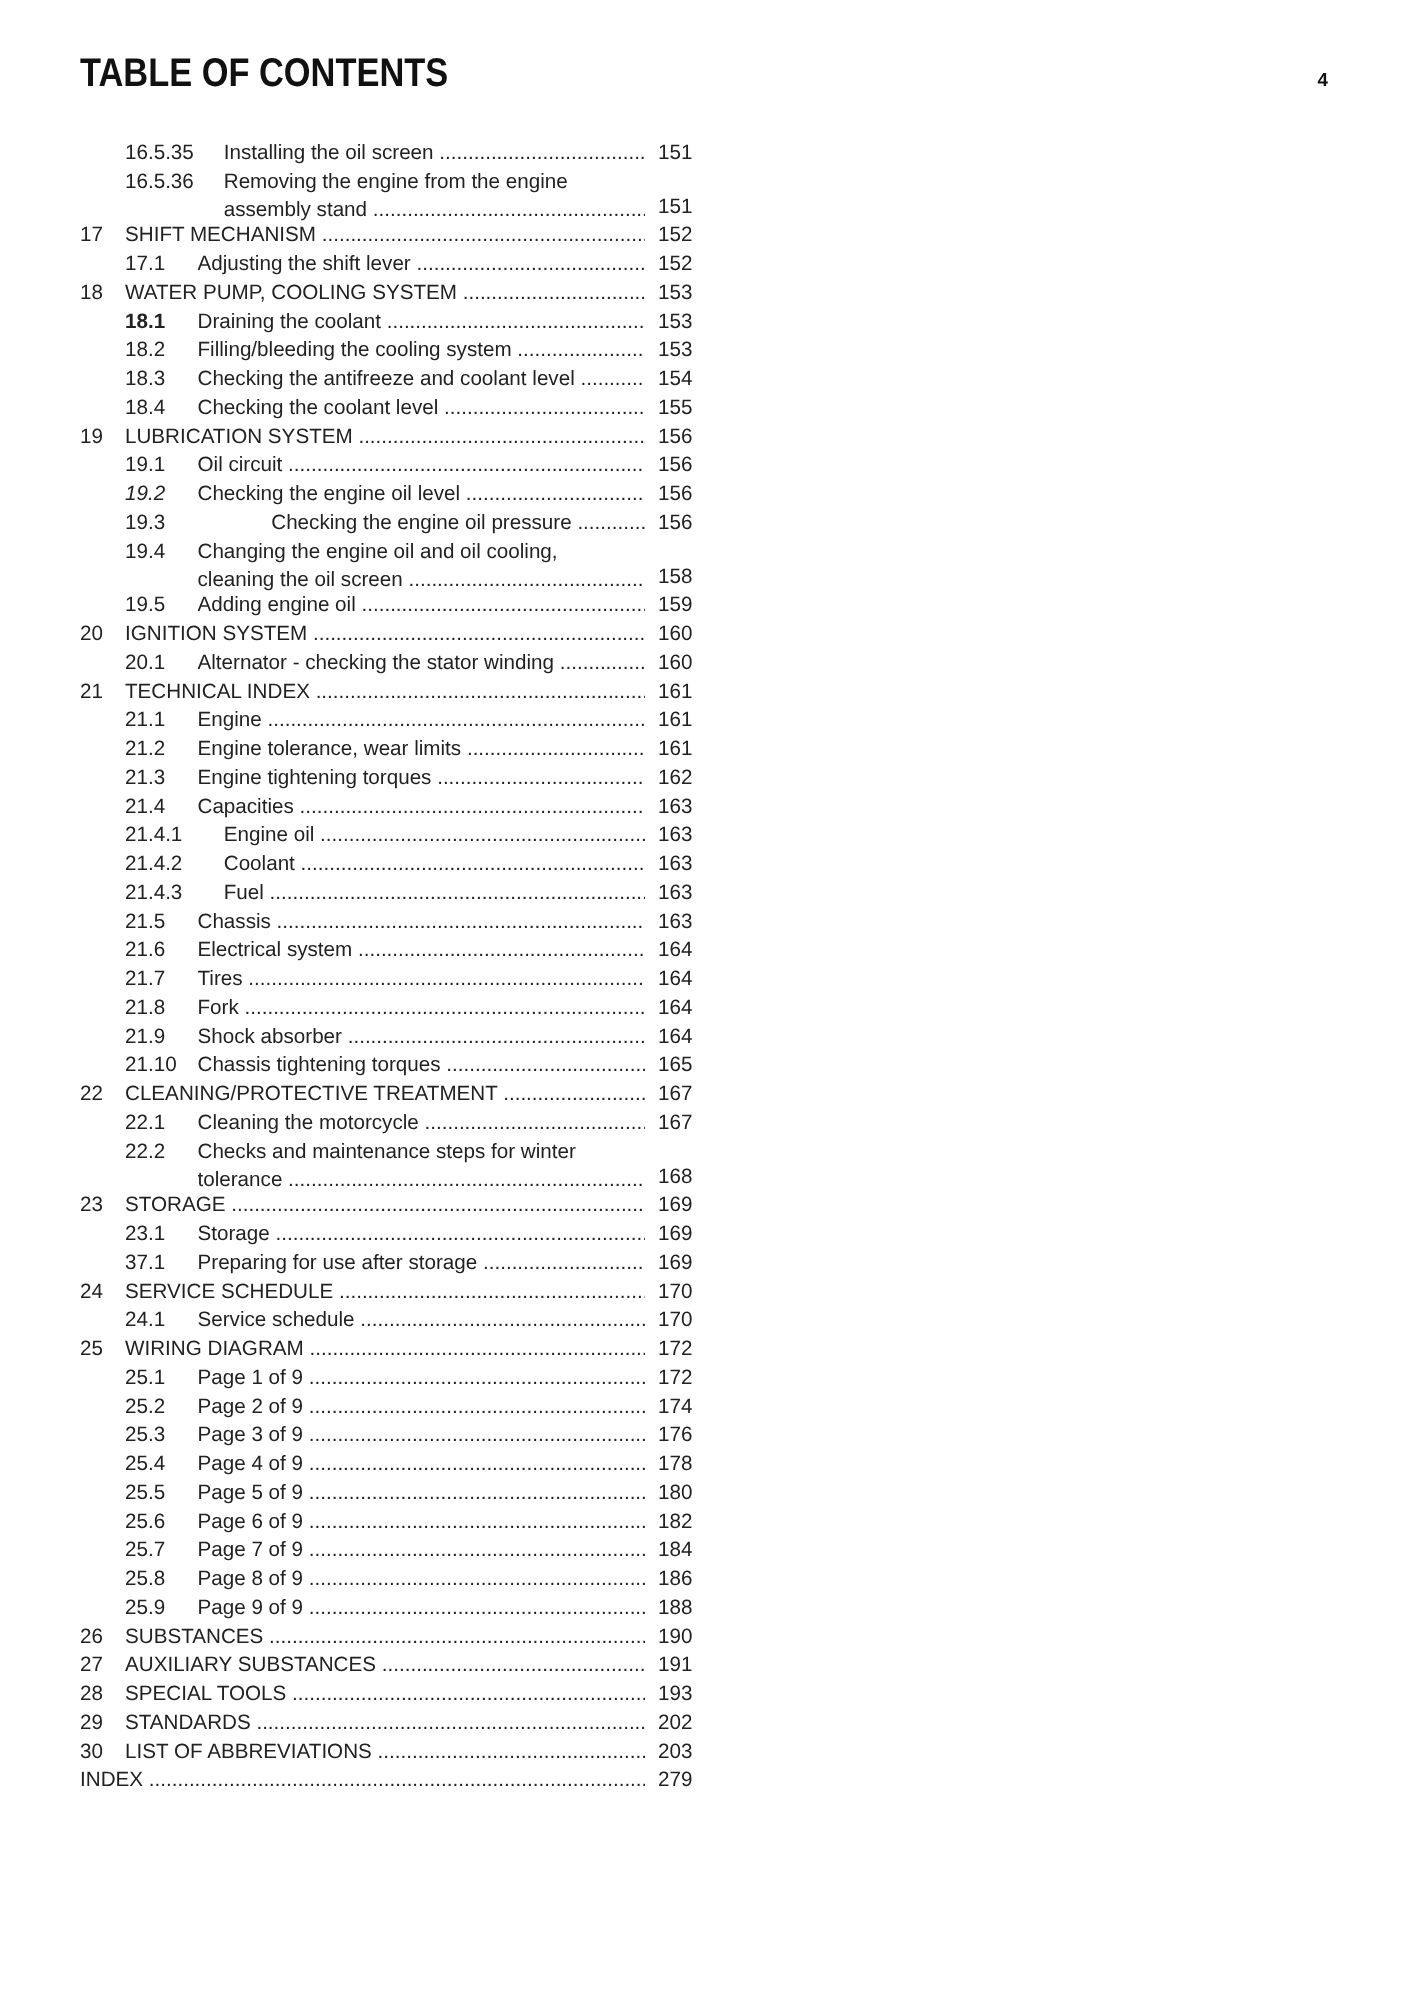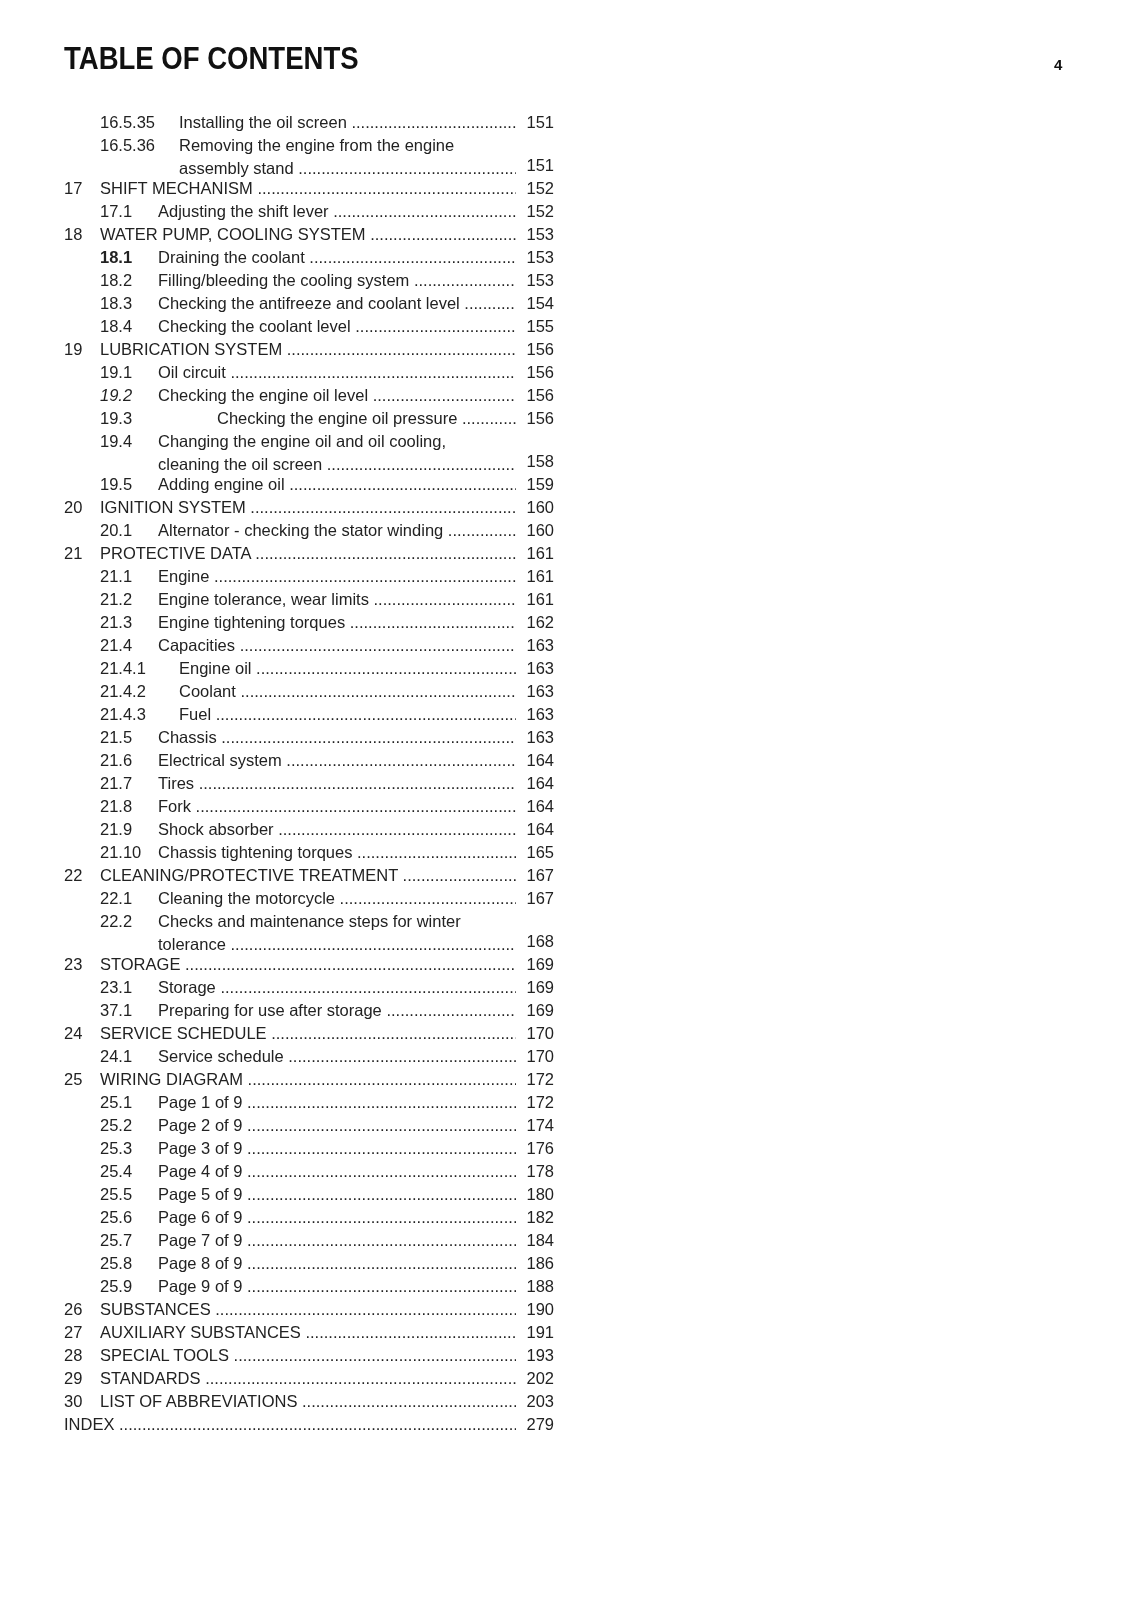--- a/index.html
+++ b/index.html
@@ -142,21 +142,21 @@
     <div class="row">
       <span class="num" style="left: 36px;">20.1</span>
       <span class="txt" style="left: 94px;">
         <span class="lastline">Alternator - checking the stator winding</span>
       </span>
       <span class="pg">160</span>
     </div>
     <div class="row">
       <span class="num" style="left: 0px;">21</span>
       <span class="txt" style="left: 36px;">
-        <span class="lastline">PROTECTIVE DATA</span>
+        <span class="lastline">TECHNICAL INDEX</span>
       </span>
       <span class="pg">161</span>
     </div>
     <div class="row">
       <span class="num" style="left: 36px;">21.1</span>
       <span class="txt" style="left: 94px;">
         <span class="lastline">Engine</span>
       </span>
       <span class="pg">161</span>
     </div>

